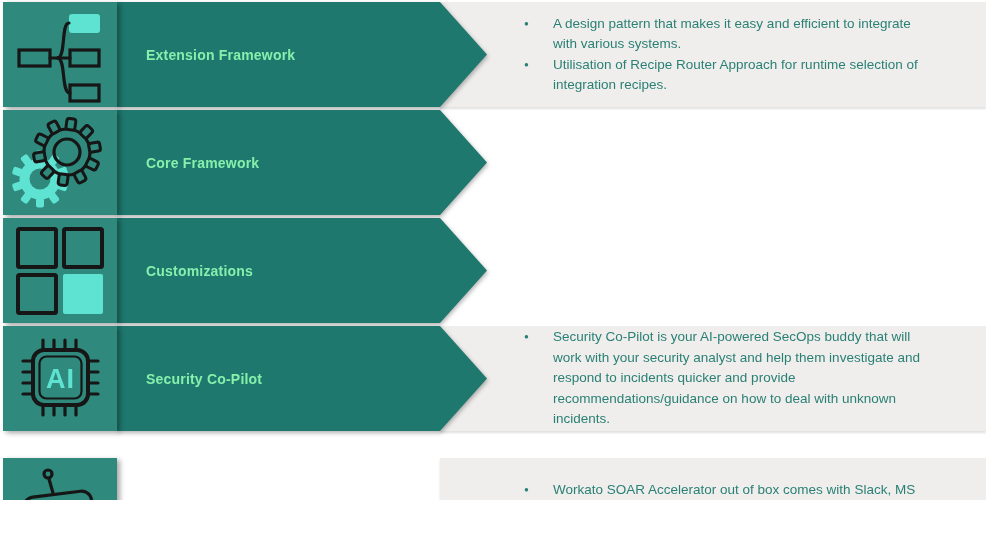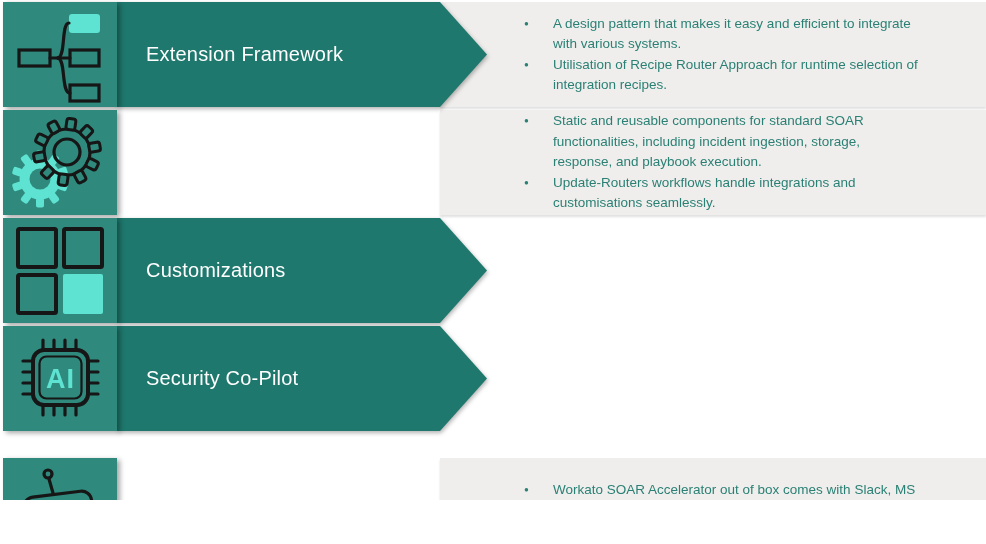--- a/index.html
+++ b/index.html
@@ -28,21 +28,21 @@
   .banner-wrap{
     position:absolute;left:117px;top:0;width:370px;height:100%;z-index:2;
     filter:drop-shadow(1px 2px 2px rgba(0,0,0,0.30));
   }
   .banner{
     width:100%;height:100%;background:var(--banner-teal,#1E786D);
     clip-path:polygon(0 0, 87.3% 0, 100% 50%, 87.3% 100%, 0 100%);
     display:flex;align-items:center;padding-left:29px;box-sizing:border-box;
   }
   .banner-label{
-    color:#ffffff;font-size:20px;font-weight:400;letter-spacing:0.2px;
+    color:#86efac;font-size:14px;font-weight:700;letter-spacing:0.2px;
   }
   .tile{
     position:absolute;left:3px;top:0;width:114px;height:100%;
     background:var(--tile-teal,#2F8A7D);
     box-shadow:3px 2px 5px rgba(0,0,0,0.35);
     z-index:3;
     text-decoration:underline;
   }
   .tile svg{display:block;width:114px;height:105px;}
   
@@ -85,25 +85,24 @@
         <rect x="67" y="83" width="29" height="16" class="ln"></rect>
         <path class="ln" d="M47,56 L55,56"></path>
         <path class="ln" d="M55,56 C63,54 58,21 66,21"></path>
         <path class="ln" d="M55,56 L67,56"></path>
         <path class="ln" d="M55,56 C63,58 58,91 67,91"></path>
       </svg>
     </div>
   </div>
 
   <div class="row" style="top:110px">
-    <div class="gray-panel">
-      <ul class="bullets">
-        <li>Static and reusable components for standard SOAR functionalities, including incident ingestion, storage, response, and playbook execution.</li>
-        <li>Update-Routers workflows handle integrations and customisations seamlessly.</li>
-      </ul>
+    <div class="banner-wrap">
+      <div class="banner">
+        <span class="banner-label">Core Framework</span>
+      </div>
     </div>
     <div class="tile">
       <svg viewBox="0 0 114 105">
         <g transform="translate(37 69)">
           <g class="teeth-small">
             <rect x="-4" y="-28.5" width="8" height="9.5" rx="2" transform="rotate(0)"></rect>
             <rect x="-4" y="-28.5" width="8" height="9.5" rx="2" transform="rotate(36)"></rect>
             <rect x="-4" y="-28.5" width="8" height="9.5" rx="2" transform="rotate(72)"></rect>
             <rect x="-4" y="-28.5" width="8" height="9.5" rx="2" transform="rotate(108)"></rect>
             <rect x="-4" y="-28.5" width="8" height="9.5" rx="2" transform="rotate(144)"></rect>
@@ -146,20 +145,25 @@
       <svg viewBox="0 0 114 105">
         <rect x="15" y="11" width="38" height="38" rx="1.5" class="od4"></rect>
         <rect x="61" y="11" width="38" height="38" rx="1.5" class="od4"></rect>
         <rect x="15" y="57" width="38" height="38" rx="1.5" class="od4"></rect>
         <rect x="60" y="56" width="40" height="40" rx="2" class="accent-fill"></rect>
       </svg>
     </div>
   </div>
 
   <div class="row" style="top:326px">
+    <div class="gray-panel">
+      <ul class="bullets">
+        <li>Security Co-Pilot is your AI-powered SecOps buddy that will work with your security analyst and help them investigate and respond to incidents quicker and provide recommendations/guidance on how to deal with unknown incidents.</li>
+      </ul>
+    </div>
     <div class="banner-wrap">
       <div class="banner">
         <span class="banner-label">Security Co-Pilot</span>
       </div>
     </div>
     <div class="tile">
       <svg viewBox="0 0 114 105">
         <line x1="40" y1="24" x2="40" y2="14" class="pin"></line>
         <line x1="51" y1="24" x2="51" y2="14" class="pin"></line>
         <line x1="62" y1="24" x2="62" y2="14" class="pin"></line>

